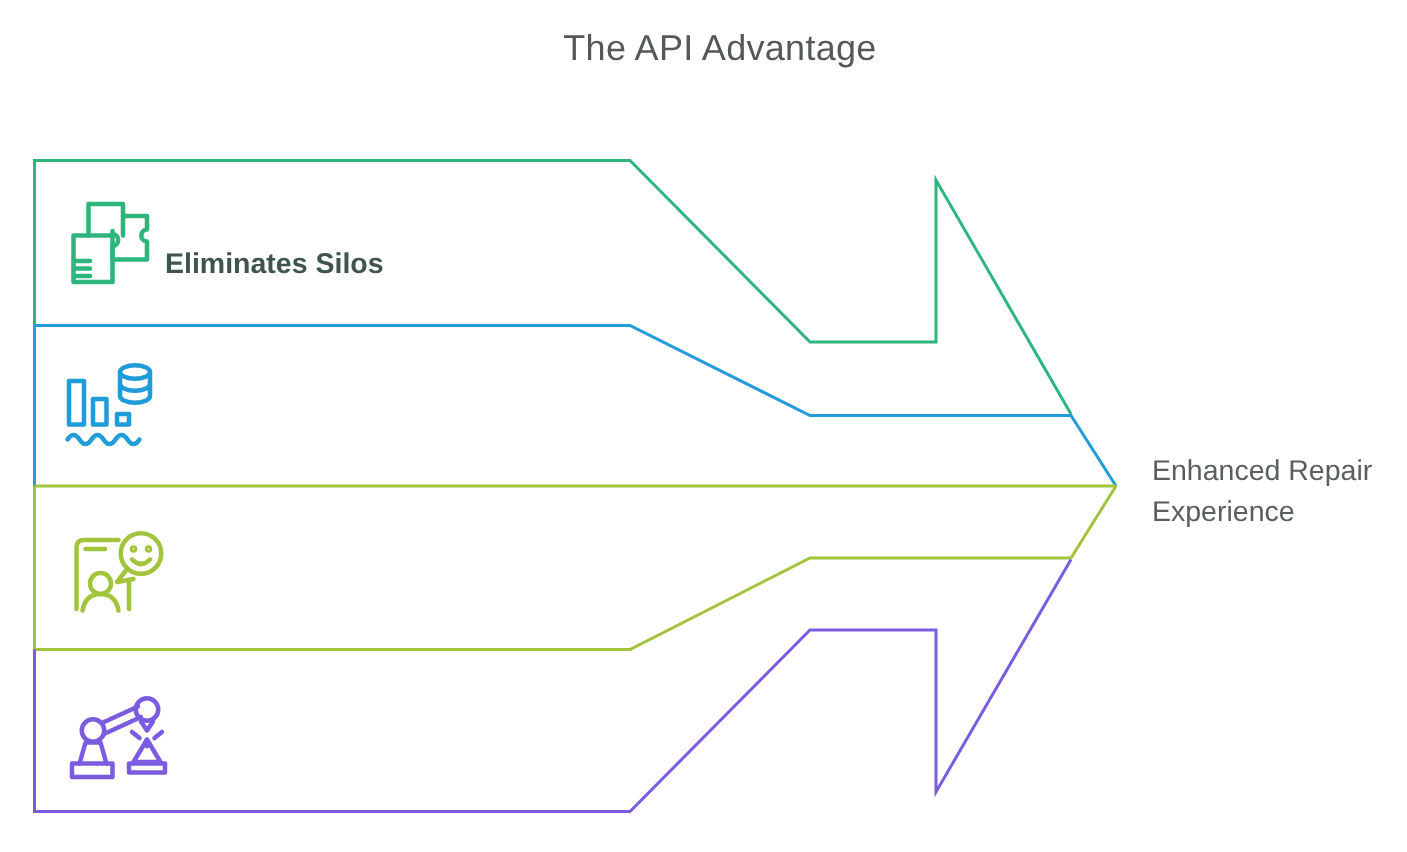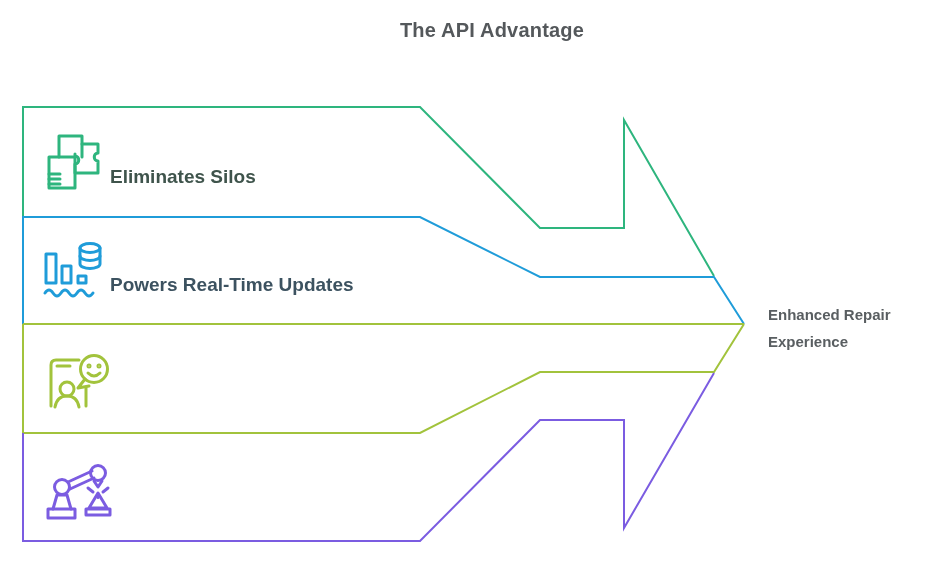--- a/index.html
+++ b/index.html
@@ -1,32 +1,32 @@
 <!DOCTYPE html>
 <html style="--band1: #2eb57e; --band2: #1f9cd9; --band3: #a2c33c; --band4: #7b5ce1; --title-text: #54585b; --band1-label: #3f544c; --band2-label: #3c5260; --result-label: #595e61;"><head>
 <meta charset="utf-8">
 <style>
   html,body{margin:0;padding:0;background:#fff;}
   #stage{
     position:relative;width:938px;height:568px;background:#ffffff;
     font-family:"Liberation Sans","DejaVu Sans",sans-serif;overflow:hidden;
   }
   .title{
-    position:absolute;left:492px;top:19px;transform:translateX(-50%);
-    font-size:20px;font-weight:700;color:var(--title-text);white-space:nowrap;
+    position:absolute;left:480px;top:19px;transform:translateX(-50%);
+    font-size:24px;font-weight:400;color:var(--title-text);white-space:nowrap;
     letter-spacing:.2px;
   }
   .band-label{
     position:absolute;font-size:19px;font-weight:700;white-space:nowrap;margin-top:13px;
   }
   .band1-label{left:110px;top:153px;color:var(--band1-label);}
   .band2-label{left:110px;top:261px;color:var(--band2-label);}
   .result-label{
     position:absolute;left:768px;top:301px;width:170px;
-    font-size:15px;font-weight:700;line-height:27px;color:var(--result-label);
+    font-size:19px;font-weight:400;line-height:27px;color:var(--result-label);
   }
   .arrow-svg{position:absolute;left:0;top:0;}
   .icon{position:absolute;}
   .icon svg{display:block;}
   .icon path,.icon rect,.icon circle,.icon ellipse{
     fill:none;stroke-width:3;stroke-linecap:round;stroke-linejoin:round;
   }
 </style>
 </head>
 <body>
@@ -59,21 +59,20 @@
     <svg width="66" height="64" viewBox="0 0 66 64" style="stroke:var(--band2)">
       <rect x="6" y="14" width="10" height="29"></rect>
       <rect x="22" y="26" width="9" height="17"></rect>
       <rect x="38" y="36" width="8" height="7"></rect>
       <ellipse cx="50" cy="8" rx="10" ry="4.5"></ellipse>
       <path d="M40 8 v16 c0 2.5 4.5 4.5 10 4.5 s10 -2 10 -4.5 V8"></path>
       <path d="M40 16 c0 2.5 4.5 4.5 10 4.5 s10 -2 10 -4.5"></path>
       <path d="M5 53 q4 -6 8 0 t8 0 t8 0 t8 0 t8 0 t8 0"></path>
     </svg>
   </div>
-  <div class="band-label band2-label">Powers Real-Time Updates</div>
 
   <div class="icon" style="left:42px;top:352px">
     <svg width="68" height="72" viewBox="0 0 68 72" style="stroke:var(--band3)">
       <path d="M9 54 V13 q0 -5 5 -5 h23"></path>
       <path d="M15 14 h13"></path>
       <path d="M44 36 v18"></path>
       <circle cx="25" cy="37" r="7"></circle>
       <path d="M13 55 q2 -11 12 -11 q10 0 12 11"></path>
       <circle cx="52" cy="17" r="13.5"></circle>
       <path d="M43 27 l-7 9 l11 -2"></path>

